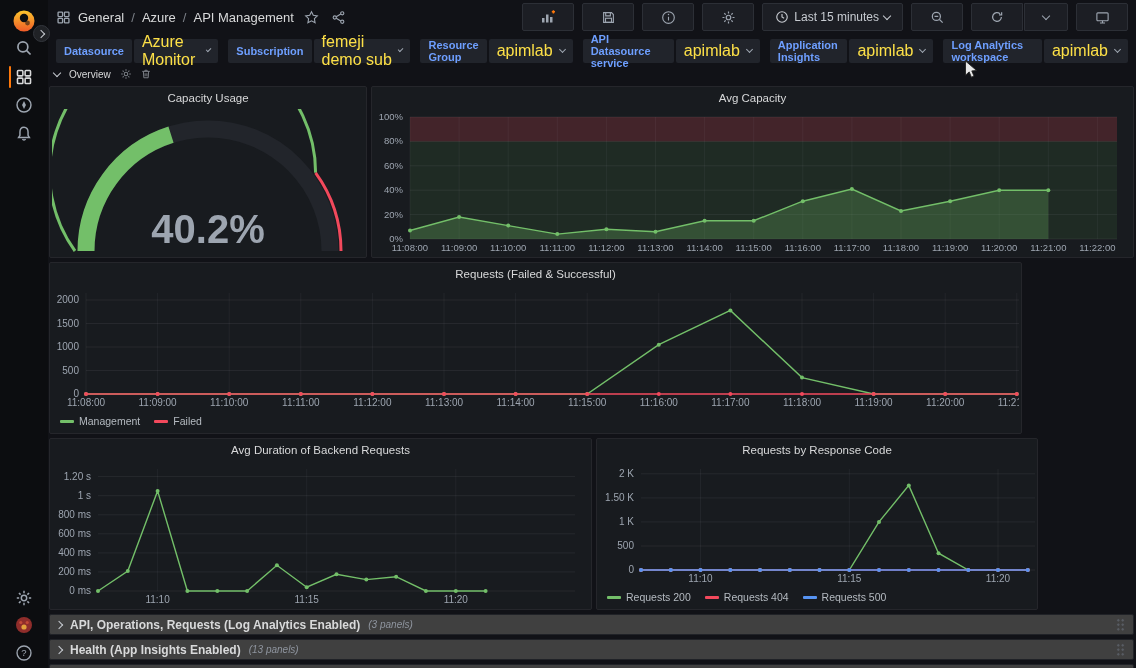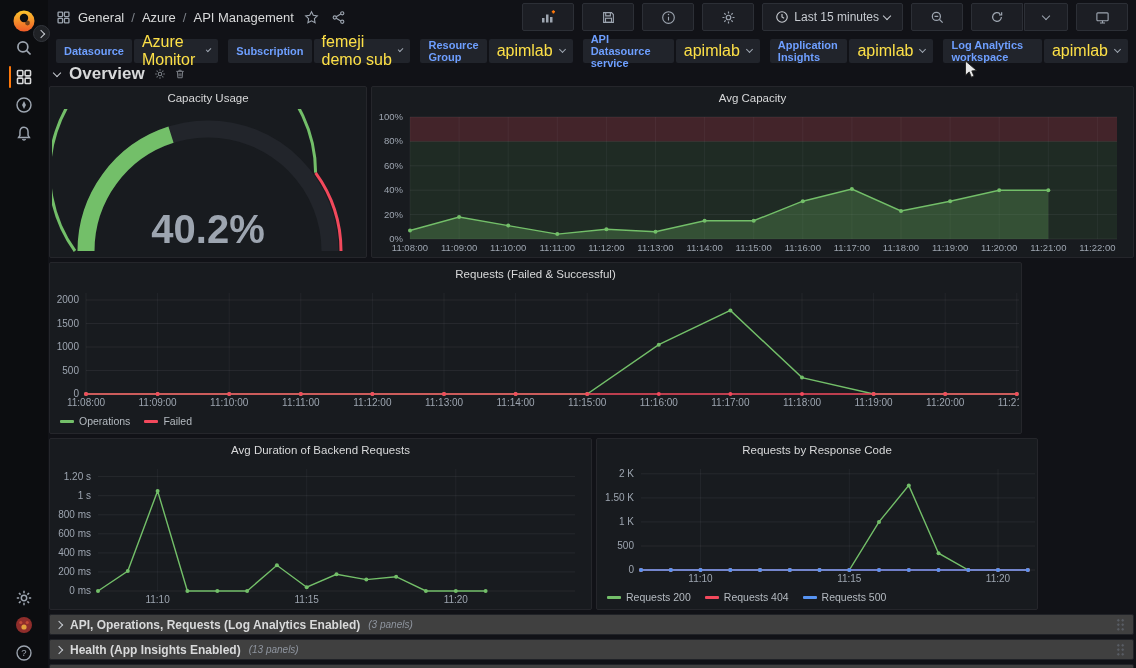--- a/index.html
+++ b/index.html
@@ -32,21 +32,21 @@
   
   .filters{position:absolute;left:56px;top:38px;right:8px;height:26px;display:flex;gap:10px;align-items:center;}
   .chipgroup{display:flex;gap:2px;}
   .chip{height:24px;padding:0 8px;background:#21242b;border-radius:2px;display:flex;align-items:center;}
   .chip.label{color:#6e9fff;font-size:11px;font-weight:bold;}
   .chip.value{color:#fde047;font-size:16px;gap:7px;}
   .chip.value .caret{width:4px;height:4px;border-color:#9da5b0;}
 
   
   .rowhead{position:absolute;left:54px;top:66px;height:16px;display:flex;align-items:center;gap:9px;}
-  .rowhead .title{font-size:17px;font-weight:bold;color:#d8d9da;}
+  .rowhead .title{font-size:10px;font-weight:normal;color:#d8d9da;}
   .rowicons{display:flex;gap:8px;align-items:center;}
 
   .collapsed-rows{position:absolute;left:49px;top:614px;width:1085px;}
   .crow{height:19px;margin-bottom:4px;background:#404040;border:1px solid #202227;border-radius:2px;
         display:flex;align-items:center;padding:0 8px;gap:8px;}
   .crow .title{font-size:12px;font-weight:bold;color:#d8d9da;}
   .crow .count{font-size:10px;font-style:italic;color:#8e949e;}
   .dots{margin-left:auto;width:9px;height:13px;
         background-image:radial-gradient(circle,#5a5e66 1px,transparent 1.3px);background-size:4.5px 4.5px;}
 
@@ -445,21 +445,21 @@
           <circle cx="606.8" cy="109.0" r="2" fill="#f2495c"></circle>
           <circle cx="678.4" cy="109.0" r="2" fill="#f2495c"></circle>
           <circle cx="750.0" cy="109.0" r="2" fill="#f2495c"></circle>
           <circle cx="821.6" cy="109.0" r="2" fill="#f2495c"></circle>
           <circle cx="893.2" cy="109.0" r="2" fill="#f2495c"></circle>
           <circle cx="964.8" cy="109.0" r="2" fill="#f2495c"></circle>
         </svg></div>
     <div class="legend">
         <div class="leg">
           <span class="swatch" style="background: rgb(115, 191, 105);"></span>
-          <span>Operations</span>
+          <span>Management</span>
         </div>
         <div class="leg">
           <span class="swatch" style="background: rgb(242, 73, 92);"></span>
           <span>Failed</span>
         </div>
       </div>
   </div>
 
   <div class="panel" id="p-duration">
     <div class="panel-title">Avg Duration of Backend Requests</div>

